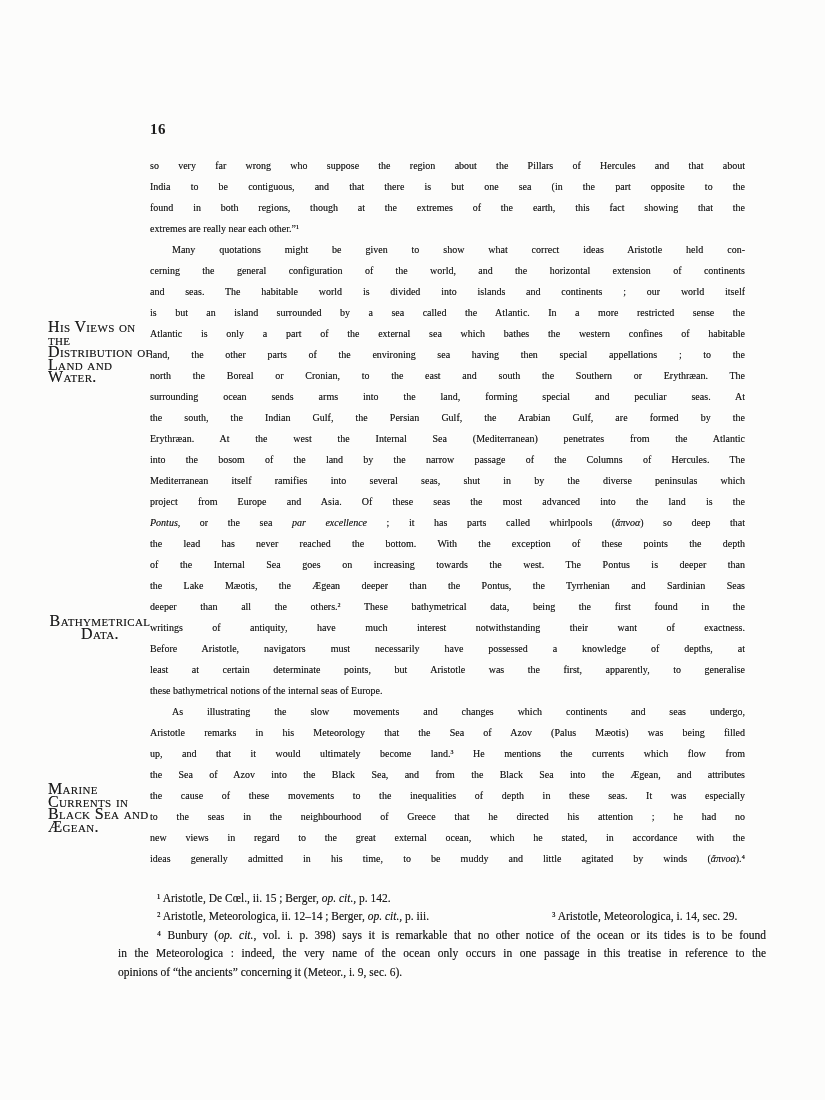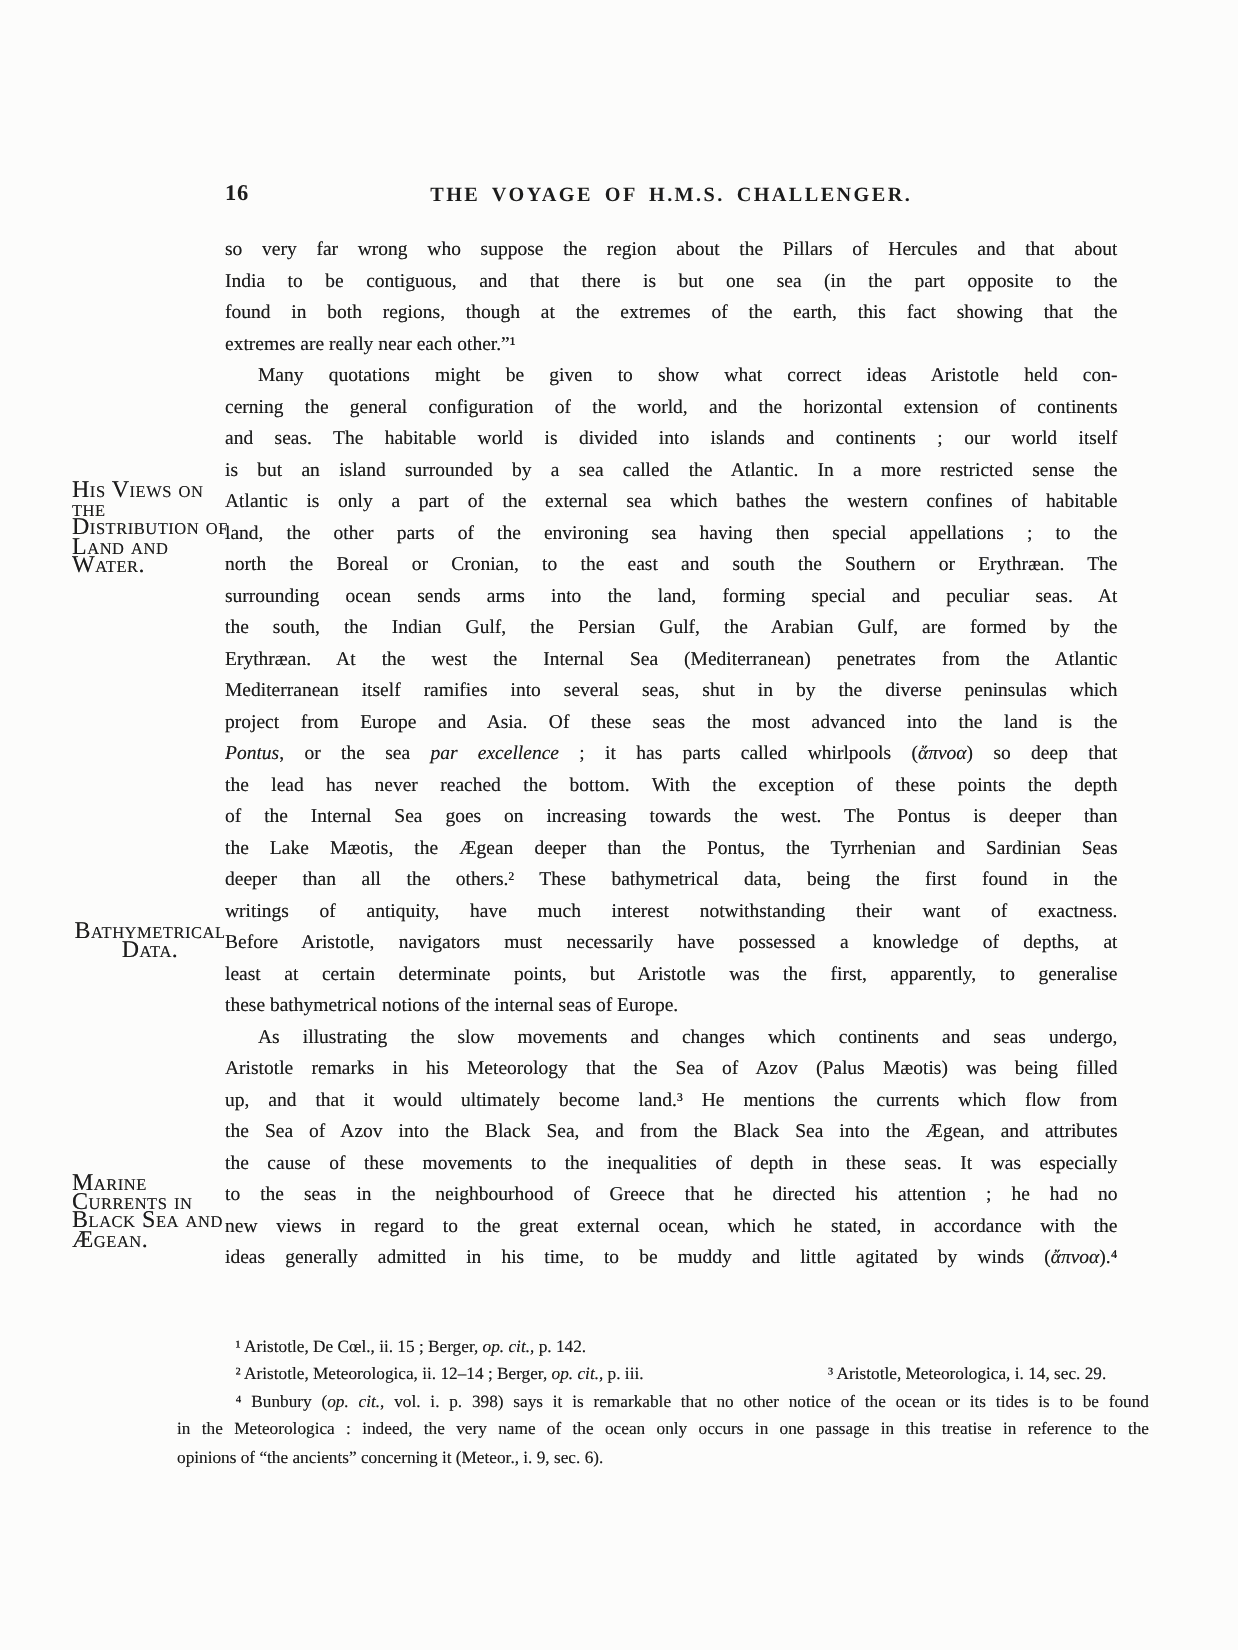--- a/index.html
+++ b/index.html
@@ -16,21 +16,21 @@
   .page-number{
     position:absolute;left:0;top:0;
     font-size:15px;font-weight:700;letter-spacing:.5px;text-align:right;
   }
   .running-title{
     position:absolute;left:0;right:0;top:1px;text-align:center;
     font-size:13.5px;font-weight:700;letter-spacing:1.6px;word-spacing:3px;
   }
   .main-text{
     position:absolute;left:150px;top:155px;width:595px;
-    font-size:13px;line-height:21px;
+    font-size:10px;line-height:21px;
     text-shadow:0 0 .4px rgba(10,10,10,.55);
   }
   .line{
     text-align:justify;text-align-last:justify;
     white-space:normal;overflow:hidden;height:21px;
   }
   .line.first-indent{text-indent:22px;}
   .line.last{text-align-last:left;}
   .margin-note{
     position:absolute;left:48px;width:104px;
@@ -51,38 +51,38 @@
   .fline .fn-right{position:absolute;left:434px;top:0;white-space:nowrap;}
   i{font-style:italic;}
 </style>
 </head>
 <body>
 
 <div class="page">
 
   <div class="header-row">
     <span class="page-number">16</span>
-    <div class="running-title">THE VOYAGE OF H.M.S. CHALLENGER.</div>
   </div>
 
   <div class="main-text" id="main-text">
       <div class="line">so very far wrong who suppose the region about the Pillars of Hercules and that about</div>
       <div class="line">India to be contiguous, and that there is but one sea (in the part opposite to the</div>
       <div class="line">found in both regions, though at the extremes of the earth, this fact showing that the</div>
       <div class="line last">extremes are really near each other.”¹</div>
       <div class="line first-indent">Many quotations might be given to show what correct ideas Aristotle held con-</div>
       <div class="line">cerning the general configuration of the world, and the horizontal extension of continents</div>
       <div class="line">and seas.  The habitable world is divided into islands and continents ; our world itself</div>
       <div class="line">is but an island surrounded by a sea called the Atlantic.  In a more restricted sense the</div>
       <div class="line">Atlantic is only a part of the external sea which bathes the western confines of habitable</div>
       <div class="line">land, the other parts of the environing sea having then special appellations ; to the</div>
       <div class="line">north the Boreal or Cronian, to the east and south the Southern or Erythræan.  The</div>
       <div class="line">surrounding ocean sends arms into the land, forming special and peculiar seas.  At</div>
       <div class="line">the south, the Indian Gulf, the Persian Gulf, the Arabian Gulf, are formed by the</div>
       <div class="line">Erythræan.  At the west the Internal Sea (Mediterranean) penetrates from the Atlantic</div>
+      <div class="line">into the bosom of the land by the narrow passage of the Columns of Hercules.  The</div>
       <div class="line">Mediterranean itself ramifies into several seas, shut in by the diverse peninsulas which</div>
       <div class="line">project from Europe and Asia.  Of these seas the most advanced into the land is the</div>
       <div class="line"><i>Pontus</i>, or the sea <i>par excellence</i> ; it has parts called whirlpools (<i>ἄπνοα</i>) so deep that</div>
       <div class="line">the lead has never reached the bottom.  With the exception of these points the depth</div>
       <div class="line">of the Internal Sea goes on increasing towards the west.  The Pontus is deeper than</div>
       <div class="line">the Lake Mæotis, the Ægean deeper than the Pontus, the Tyrrhenian and Sardinian Seas</div>
       <div class="line">deeper than all the others.²  These bathymetrical data, being the first found in the</div>
       <div class="line">writings of antiquity, have much interest notwithstanding their want of exactness.</div>
       <div class="line">Before Aristotle, navigators must necessarily have possessed a knowledge of depths, at</div>
       <div class="line">least at certain determinate points, but Aristotle was the first, apparently, to generalise</div>

